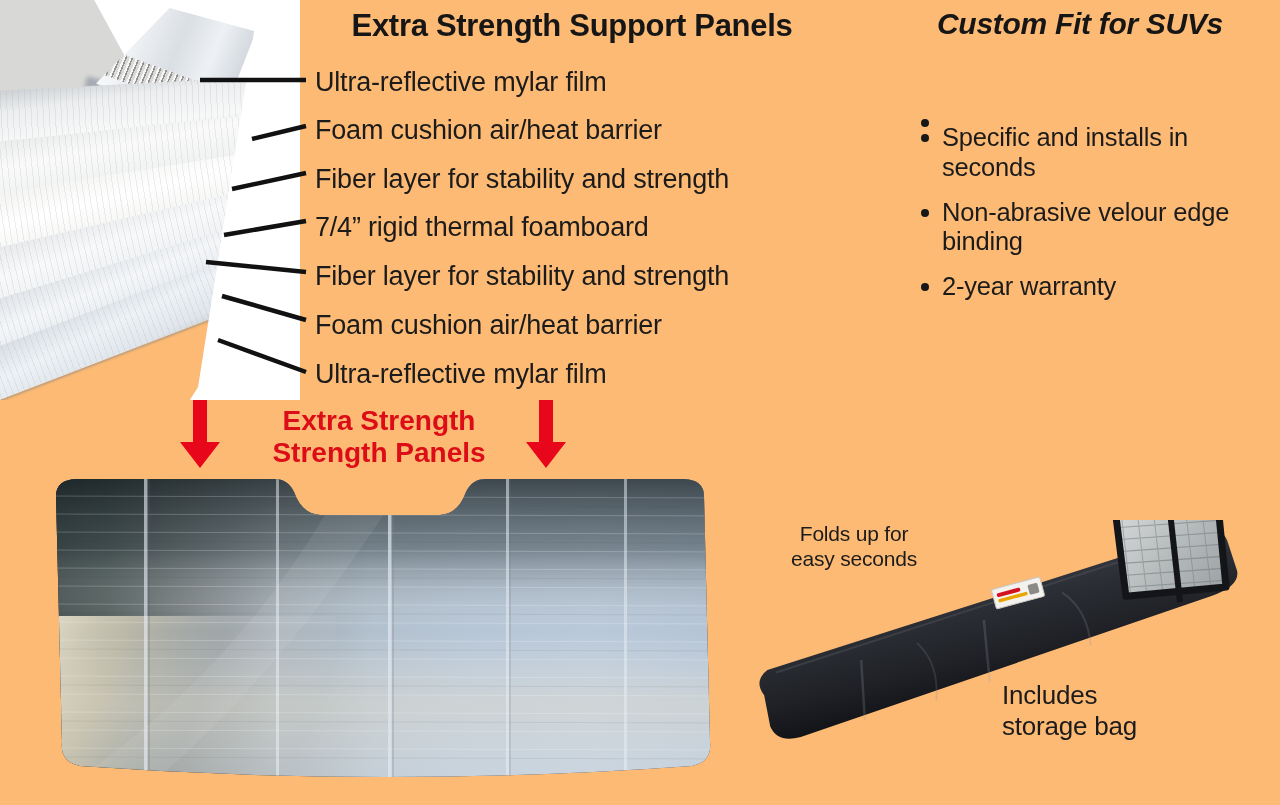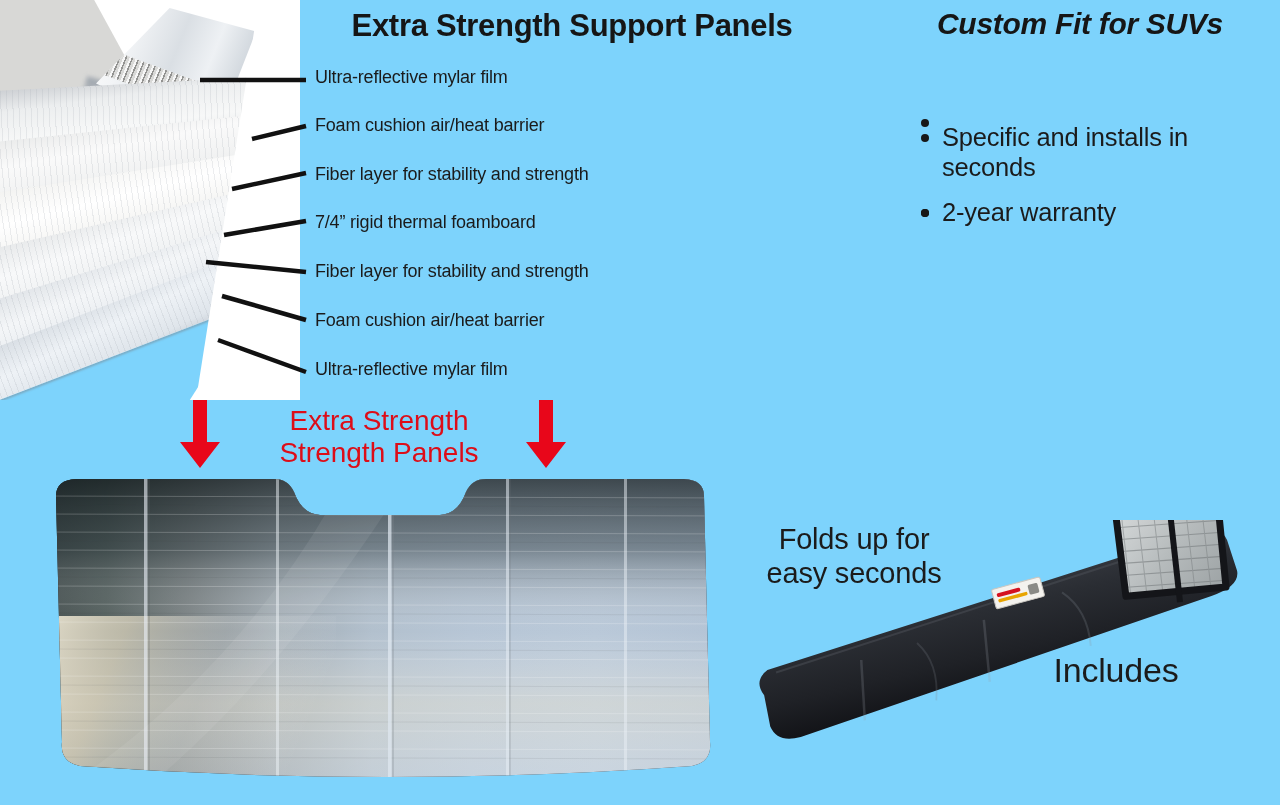--- a/index.html
+++ b/index.html
@@ -5,21 +5,21 @@
 <style>
   html, body {
     margin: 0;
     padding: 0;
     background: #ffffff;
   }
   #page {
     position: relative;
     width: 1280px;
     height: 805px;
-    background: #7dd3fc;
+    background: #fdba74;
     overflow: hidden;
     font-family: "Liberation Sans", sans-serif;
     color: #1a1a1a;
   }
 
   
   #layer-photo {
     position: absolute;
     left: 0;
     top: 0;
@@ -174,21 +174,21 @@
     width: 520px;
     text-align: center;
     font-size: 31px;
     font-weight: bold;
     letter-spacing: -0.3px;
     color: #161616;
   }
   .layer-label {
     position: absolute;
     left: 315px;
-    font-size: 18px;
+    font-size: 27px;
     font-weight: 400;
     letter-spacing: -0.2px;
     white-space: nowrap;
     color: #1b1b1b;
   }
 
   #fit-heading {
     position: absolute;
     left: 890px;
     top: 6px;
@@ -230,21 +230,21 @@
   }
 
   
   #red-callout {
     position: absolute;
     left: 248px;
     top: 405px;
     width: 262px;
     text-align: center;
     font-size: 28px;
-    font-weight: normal;
+    font-weight: bold;
     line-height: 1.16;
     color: #dd0d18;
   }
   .red-arrow {
     position: absolute;
     width: 44px;
     height: 70px;
   }
   #arrow-left  { left: 178px; top: 400px; }
   #arrow-right { left: 524px; top: 400px; }
@@ -266,32 +266,31 @@
     top: 520px;
     width: 530px;
     height: 260px;
   }
   #folds-text {
     position: absolute;
     left: 746px;
     top: 522px;
     width: 216px;
     text-align: center;
-    font-size: 29px;
+    font-size: 21px;
     line-height: 1.18;
     letter-spacing: -0.2px;
     color: #1b1b1b;
   }
   #includes-text {
     position: absolute;
     left: 1002px;
-    top: 650px;
+    top: 680px;
     width: 228px;
-    text-align: center;
-    font-size: 34px;
+    font-size: 26px;
     line-height: 1.18;
     letter-spacing: -0.2px;
     color: #1b1b1b;
   }
 </style>
 </head>
 <body>
 
 <div id="page">
 
@@ -355,20 +354,21 @@
   <ul id="feature-list">
     <li>
       <span class="bullet-dot"></span>
     </li>
     <li>
       <span class="bullet-dot"></span>
       <span>Specific and installs in seconds</span>
     </li>
     <li>
       <span class="bullet-dot"></span>
+      <span>Non-abrasive velour edge binding</span>
     </li>
     <li>
       <span class="bullet-dot"></span>
       <span>2-year warranty</span>
     </li>
   </ul>
 
   <svg class="red-arrow" id="arrow-left" viewBox="0 0 44 70">
     <path d="M15 0 H29 V42 H42 L22 68 L2 42 H15 Z" fill="#e8061a"></path>
   </svg>
@@ -581,15 +581,16 @@
     </svg>
   </div>
 
   <div id="folds-text">
     <div>Folds up for</div>
     <div>easy seconds</div>
   </div>
 
   <div id="includes-text">
     <div>Includes</div>
+    <div>storage bag</div>
   </div>
 
 </div>
 
 </body></html>

